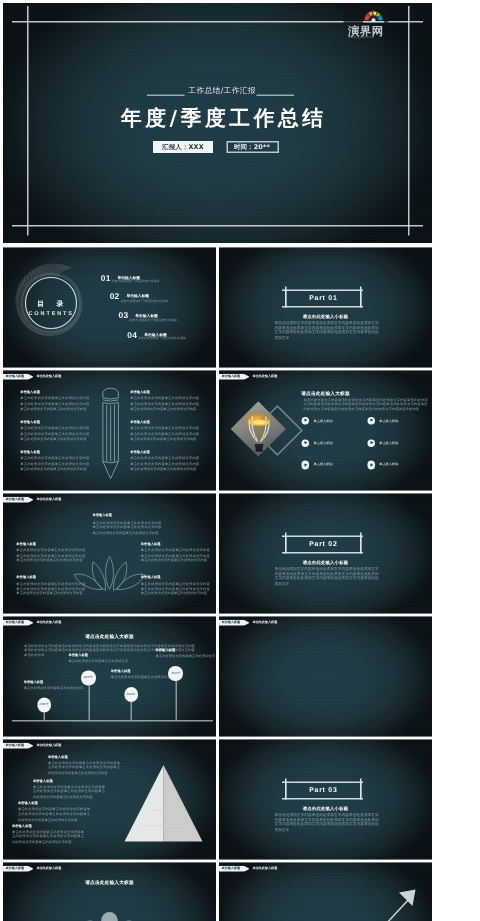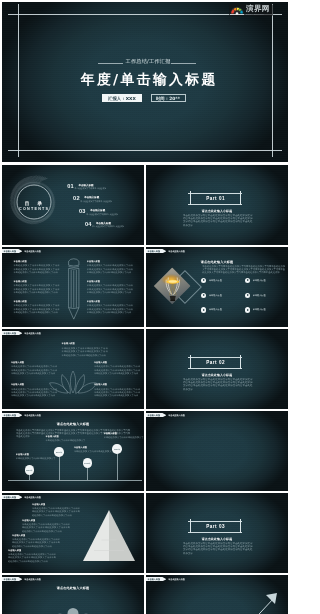--- a/index.html
+++ b/index.html
@@ -12,21 +12,21 @@
       background:radial-gradient(ellipse 52% 64% at 50% 50%,
          #1f3c46 0%, #1e3a43 40%, #1a3138 62%, #14242a 80%, #0d181c 93%, #0a1215 100%);}
   .noise{position:absolute;left:0;top:0;right:0;bottom:0;opacity:.5;
       background-image:
         repeating-linear-gradient(0deg, rgba(255,255,255,.018) 0 1px, rgba(0,0,0,.018) 1px 2px);}
 
   .abs{position:absolute;}
   .cn{font-family:"DejaVu Sans","Liberation Sans",sans-serif;}
 
   
-  .wm{position:absolute;display:flex;align-items:center;}
+  .wm{position:absolute;display:flex;align-items:flex-end;flex-direction:column;}
   .wm .wmtxt{font-weight:bold;font-size:7.6px;color:#c2cacd;line-height:7.8px;letter-spacing:.3px;}
   .wm .wmsub{font-size:2.3px;color:#868f93;letter-spacing:.25px;line-height:3px;}
 
   
   .fv{position:absolute;width:1px;background:rgba(222,233,236,.85);}
   .fh{position:absolute;height:1px;background:rgba(222,233,236,.85);}
   .s1title{position:absolute;left:3px;width:100%;text-align:center;color:#ffffff;
            font-weight:bold;font-size:13.8px;line-height:18px;letter-spacing:2.4px;text-indent:2.4px;}
   .s1eye{position:absolute;left:3px;width:100%;text-align:center;color:#dde8ea;
          font-size:5.2px;line-height:7px;letter-spacing:.2px;text-indent:.2px;}
@@ -93,21 +93,21 @@
 
     <div class="fh" style="left:5.5px;top:11.5px;width:274px"></div>
     <div class="fh" style="left:5.5px;top:147.5px;width:274px"></div>
     <div class="fv" style="left:15.5px;top:2px;height:153px"></div>
     <div class="fv" style="left:269.5px;top:2px;height:153px"></div>
 
     <div class="fh" style="left:96px;top:60.5px;width:25px;opacity:.75"></div>
     <div class="fh" style="left:169px;top:60.5px;width:25px;opacity:.75"></div>
     <div class="s1eye cn" style="top:55.6px">工作总结/工作汇报</div>
 
-    <div class="s1title cn" style="top:68px">年度/单击输入标题</div>
+    <div class="s1title cn" style="top:68px">年度/季度工作总结</div>
 
     <div class="pill solid cn" style="left:100px;top:92px;width:40px">汇报人：XXX</div>
     <div class="pill ghost cn" style="left:148.5px;top:92px;width:35px">时间：20**</div>
 
     <div class="wm" style="left:227px;top:1.5px;height:12.5px;background:rgba(18,21,23,.66);
                 border-radius:1.5px;padding:0 3px 0 1px;">
       <svg width="14" height="12" viewBox="0 1 28 23" style="margin-top:0px;flex:none">
         <path d="M0.5 19.5 A13.5 13.5 0 0 1 27.5 19.5 Z" fill="#25292c"></path>
         <path d="M2.3 19.5 A11.7 11.7 0 0 1 5.9 11.1 L9.3 14.6 A6.8 6.8 0 0 0 7.2 19.5 Z" fill="#e8402f"></path>
         <path d="M6.8 10.3 A11.7 11.7 0 0 1 12.5 7.9 L13.1 12.8 A6.8 6.8 0 0 0 9.8 14.0 Z" fill="#f58220"></path>

